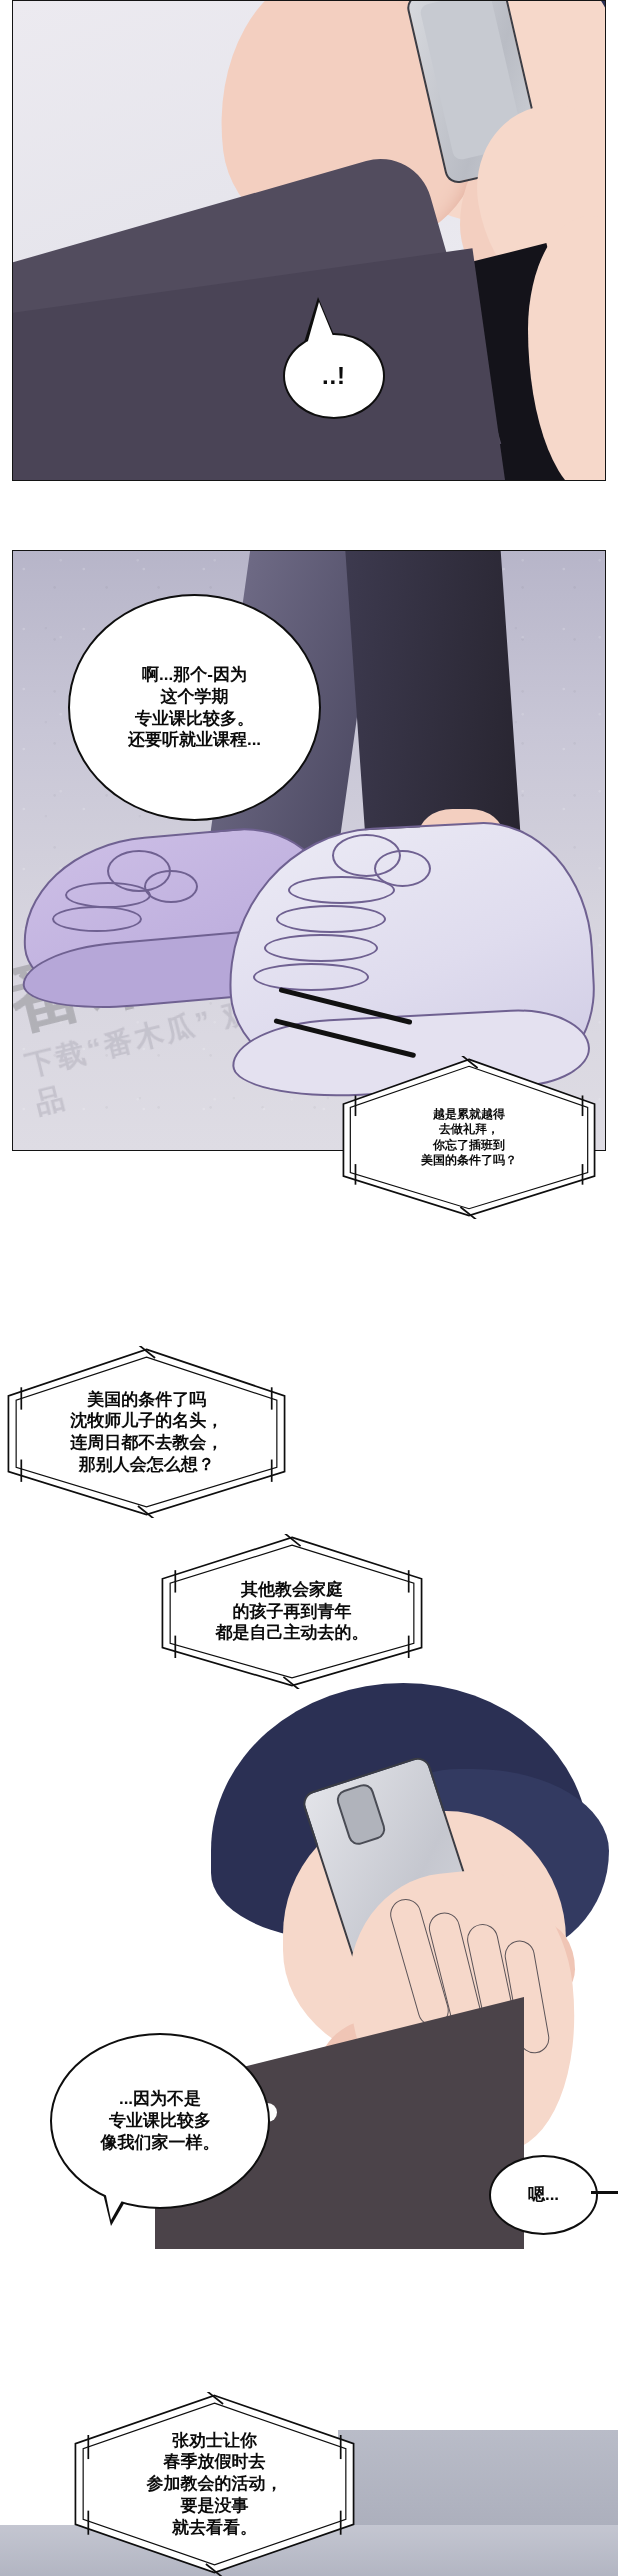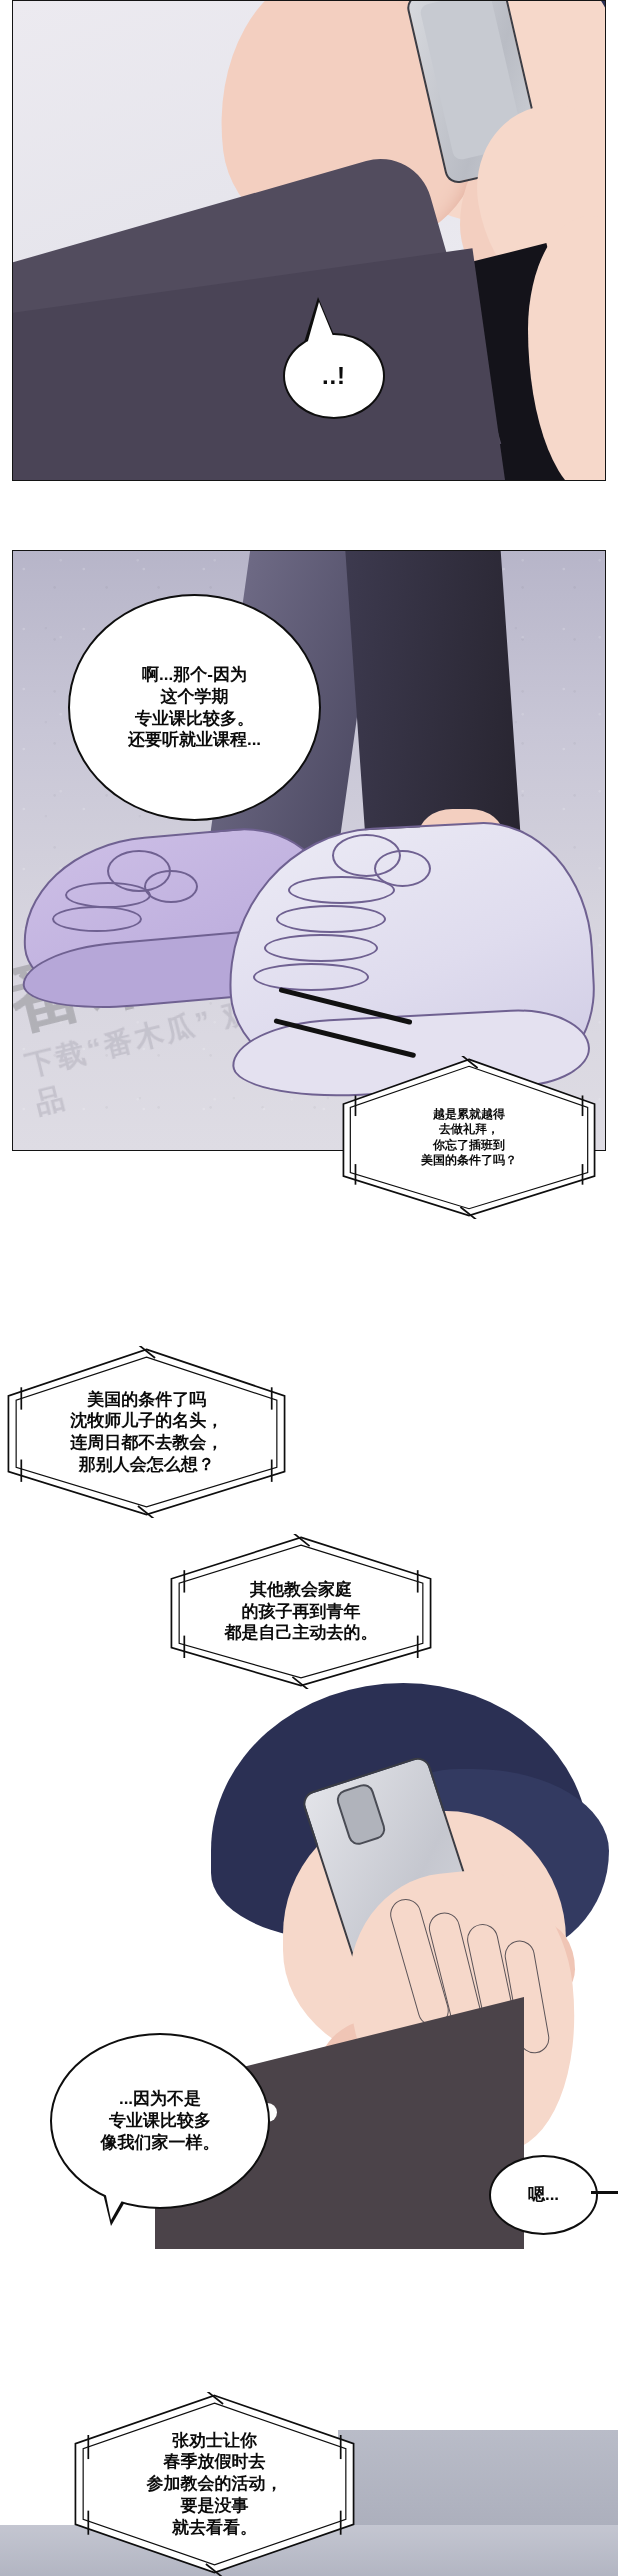--- a/index.html
+++ b/index.html
@@ -167,21 +167,21 @@
 
   #b2{left:68px;top:594px;width:249px;height:223px;}
   #b2 .bub-text{font-size:17px;}
 
   #b3{left:340px;top:1056px;width:258px;height:163px;}
   #b3 .bub-text{font-size:12px;}
 
   #b4{left:5.2px;top:1346px;width:283px;height:172px;}
   #b4 .bub-text{font-size:17px;}
 
-  #b5{left:168px;top:1534px;width:266px;height:155px;text-decoration:underline;}
+  #b5{left:159px;top:1534px;width:266px;height:155px;text-decoration:underline;}
   #b5 .bub-text{font-size:17px;}
 
   #b6{left:50px;top:2033px;width:216px;height:172px;}
   #b6 .bub-text{font-size:17px;}
   #b6-tail{left:103px;top:2181px;width:0;height:0;
     border-left:8.6px solid transparent;border-right:22px solid transparent;
     border-top:39px solid #fff;z-index:6;}
   #b6-tail-o{left:100px;top:2181px;width:0;height:0;
     border-left:11px solid transparent;border-right:26px solid transparent;
     border-top:45px solid #0e0e0e;z-index:5;}

